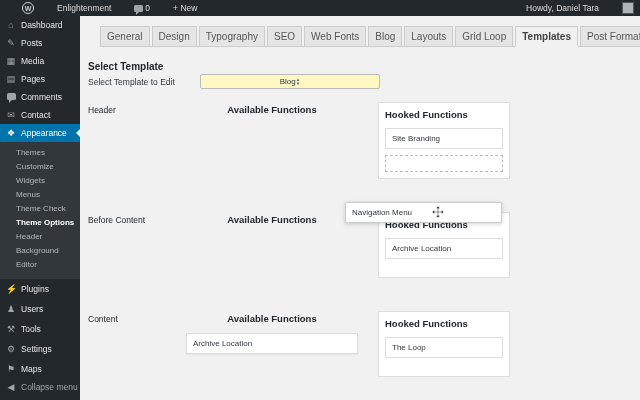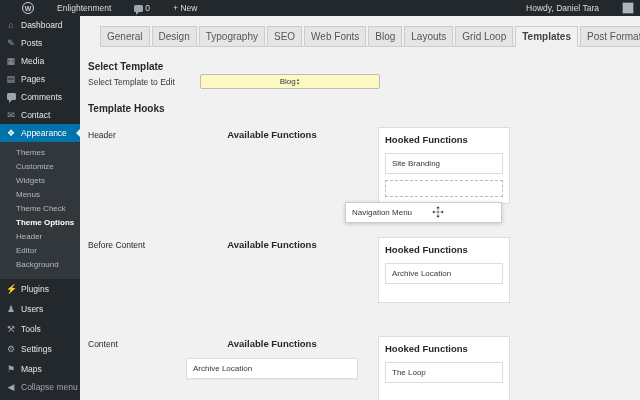--- a/index.html
+++ b/index.html
@@ -127,22 +127,22 @@
   </div>
 
   <div class="submenu">
     <div class="submenu-item">Themes</div>
     <div class="submenu-item">Customize</div>
     <div class="submenu-item">Widgets</div>
     <div class="submenu-item">Menus</div>
     <div class="submenu-item">Theme Check</div>
     <div class="submenu-item current">Theme Options</div>
     <div class="submenu-item">Header</div>
+    <div class="submenu-item">Background</div>
     <div class="submenu-item">Editor</div>
-    <div class="submenu-item">Background</div>
   </div>
 
   <div class="menu-item pitch2">
     <span class="mi-icon">⚡</span>
     <span class="mi-label">Plugins</span>
   </div>
   <div class="menu-item pitch2">
     <span class="mi-icon">♟</span>
     <span class="mi-label">Users</span>
   </div>
@@ -186,21 +186,20 @@
     <span class="select-label">Select Template to Edit</span>
     <div class="wp-select">
       <span>Blog</span>
       <span class="sel-arrows">
           <span>▲</span>
           <span>▼</span>
         </span>
     </div>
   </div>
 
-  <h3>Template Hooks</h3>
 
   <div class="hooks-area">
 
     <div class="hook-row r1">
       <div class="hook-label">Header</div>
       <div class="col-avail">
         <h4>Available Functions</h4>
       </div>
       <div class="hooked-box">
         <h4>Hooked Functions</h4>

